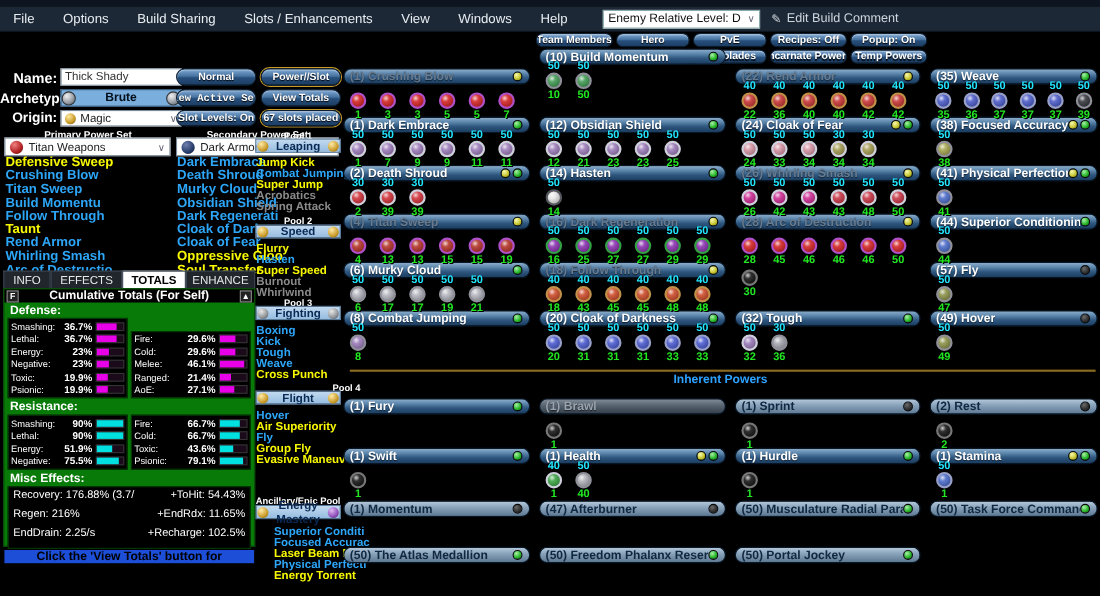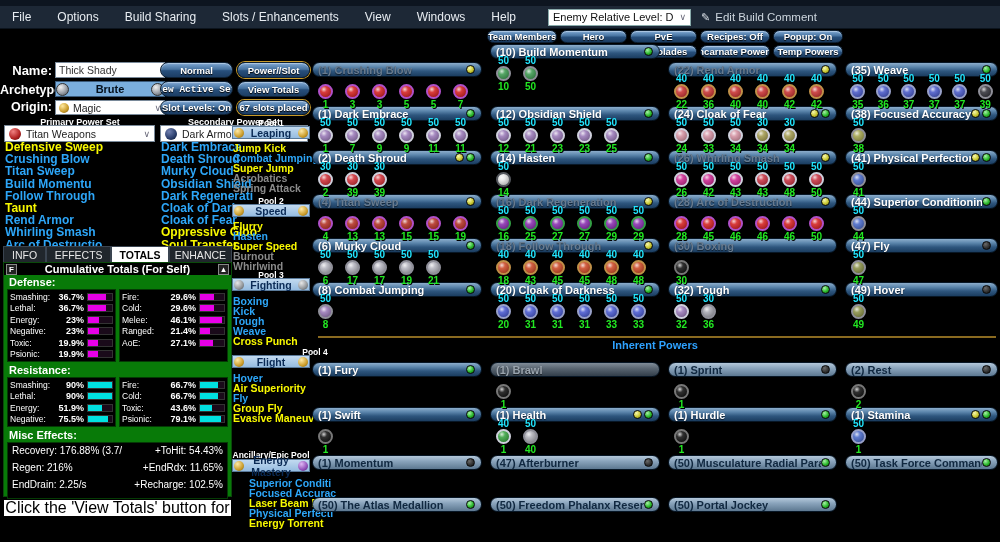--- a/index.html
+++ b/index.html
@@ -73,32 +73,32 @@
     justify-content:center; border:1px solid #3a4450; border-bottom:none; }
   .tab.active { background:#fff; color:#000; font-weight:bold; }
 
   #totals-panel { position:absolute; left:3px; top:262px; width:229px; height:235px;
     background:#087a08; border:1px solid #0a4a0a; display:flex; flex-direction:column; }
   #totals-title { height:15px; background:#000; display:flex; align-items:center; justify-content:space-between; padding:0 2px; }
   #totals-title .tt-btn { width:11px; height:11px; background:#222; border:1px solid #888; color:#fff;
     font-size:8px; font-weight:bold; display:flex; align-items:center; justify-content:center; }
   #totals-title .tt-txt { color:#fff; font-weight:bold; font-size:11px; }
   .sec-head { color:#fff; font-weight:bold; font-size:11px; padding:1px 5px 0; }
-  .stat-wrap { display:flex; gap:3px; padding:1px 3px; }
+  .stat-wrap { display:flex; gap:3px; padding:1px 3px;align-items:flex-end; }
   .stat-col { background:#000; border:1px solid #043a04; flex:1; padding:1px 2px; }
   .stat-row { display:flex; align-items:center; height:11.5px; }
   .stat-row .sl { color:#fff; font-size:8.5px; width:44px; white-space:nowrap; }
   .stat-row .sv { color:#fff; font-size:9px; font-weight:bold; width:30px; text-align:right; margin-right:3px; white-space:nowrap; }
   .stat-row .sbar-track { flex:1; height:8px; background:#1a0a1a; border:1px solid #333; position:relative; }
   .stat-row .sbar { position:absolute; left:0; top:0; bottom:0; }
   .sbar.def { background:#e800e8; } .sbar.res { background:#00e0e0; }
   #misc-box { margin:1px 3px; background:#000; border:1px solid #043a04; padding:2px 4px; flex:1; }
   .misc-row { display:flex; justify-content:space-between; color:#fff; font-size:10px; margin-bottom:6px; }
-  #totals-footer { height:16px; background:#ffffff; display:flex; align-items:center; justify-content:center;
-    color:#000; font-weight:normal; font-size:16px; white-space:nowrap; }
+  #totals-footer { height:16px; background:#1d4ed8; display:flex; align-items:center; justify-content:center;
+    color:#000; font-weight:bold; font-size:11px; white-space:nowrap; }
 
   
   .entry { position:absolute; }
   .pbar { position:relative; height:15px; border-radius:8px; border:1px solid #081726;
     display:flex; align-items:center; padding:0 6px 0 5px; overflow:hidden; }
   .pbar::after { content:""; position:absolute; left:3px; right:3px; top:-2px; height:1px; background:#9a7420; }
   .pbar.on, .pbar.dim { background:linear-gradient(180deg,#8cadcb 0%,#5d87ad 30%,#2e567e 62%,#1b3d60 100%); }
   .pbar.steel { background:linear-gradient(180deg,#b4c8da 0%,#8aa4bc 40%,#5d7891 100%); }
   .pbar.gray { background:linear-gradient(180deg,#808c98 0%,#57636f 45%,#323e4a 100%); }
   .ptitle { font-weight:bold; font-size:11px; white-space:nowrap; overflow:hidden; flex:1; text-shadow:0 1px 1px rgba(0,0,0,.6); }
@@ -1001,24 +1001,20 @@
             <span class="slv">46</span>
           </div>
           <div class="slot">
             <span class="enh"></span>
             <div class="orb" style="background: radial-gradient(circle at 35% 30%, rgba(255, 255, 255, 0.8) 0%, rgba(255, 255, 255, 0.12) 30%, rgba(0, 0, 0, 0.25) 85%), rgb(212, 34, 34); border-color: rgb(176, 80, 200);"></div>
             <span class="slv">50</span>
           </div>
         </div>
       </div>
       <div class="entry" style="left: 668px; top: 238px; width: 169px;">
-        <div class="pbar dim">
-          <span class="ptitle">(30) Boxing</span>
-          <span class="leds"></span>
-        </div>
         <div class="slots">
           <div class="slot">
             <span class="enh"></span>
             <div class="orb" style="background: radial-gradient(circle at 35% 30%, rgba(255, 255, 255, 0.8) 0%, rgba(255, 255, 255, 0.12) 30%, rgba(0, 0, 0, 0.25) 85%), rgb(20, 20, 20); border-color: rgb(119, 119, 119);"></div>
             <span class="slv">30</span>
           </div>
         </div>
       </div>
       <div class="entry" style="left: 668px; top: 282px; width: 169px;">
         <div class="pbar on">
@@ -1122,21 +1118,21 @@
         <div class="slots">
           <div class="slot">
             <span class="enh">50</span>
             <div class="orb" style="background: radial-gradient(circle at 35% 30%, rgba(255, 255, 255, 0.8) 0%, rgba(255, 255, 255, 0.12) 30%, rgba(0, 0, 0, 0.25) 85%), rgb(74, 106, 200); border-color: rgb(143, 143, 153);"></div>
             <span class="slv">44</span>
           </div>
         </div>
       </div>
       <div class="entry" style="left: 845px; top: 238px; width: 153px;">
         <div class="pbar on">
-          <span class="ptitle">(47) Fly</span>
+          <span class="ptitle">(57) Fly</span>
           <span class="leds">
             <span class="led dark"></span>
           </span>
         </div>
         <div class="slots">
           <div class="slot">
             <span class="enh">50</span>
             <div class="orb" style="background: radial-gradient(circle at 35% 30%, rgba(255, 255, 255, 0.8) 0%, rgba(255, 255, 255, 0.12) 30%, rgba(0, 0, 0, 0.25) 85%), rgb(138, 144, 72); border-color: rgb(143, 143, 153);"></div>
             <span class="slv">47</span>
           </div>

